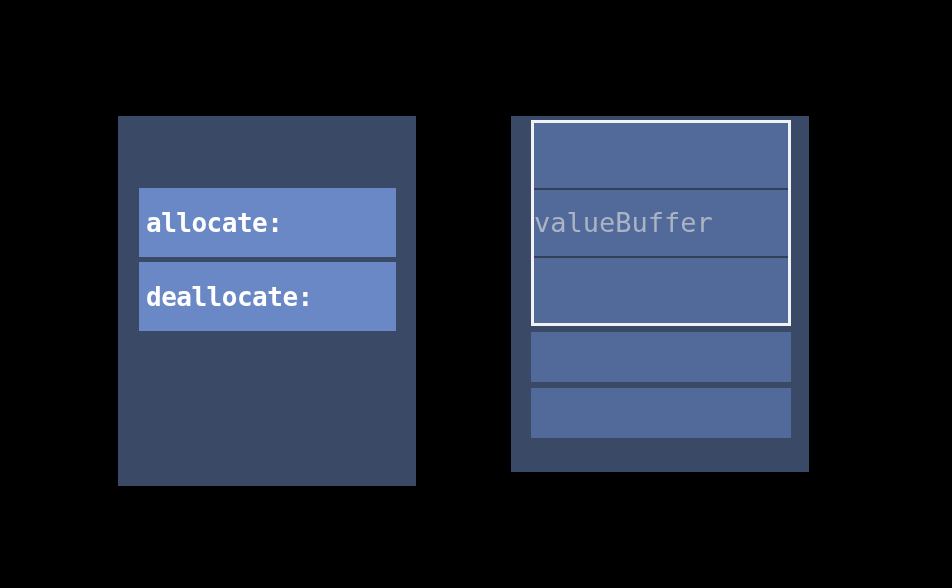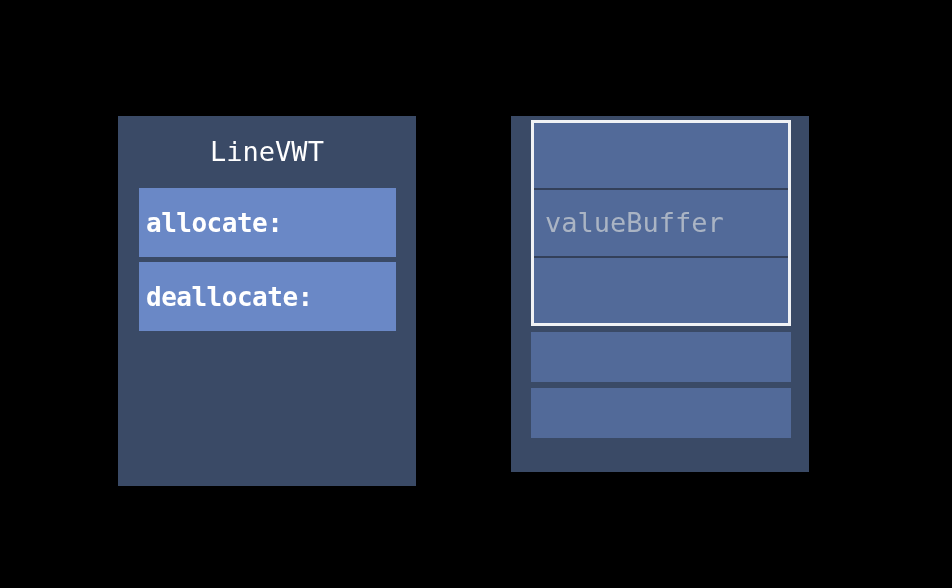--- a/index.html
+++ b/index.html
@@ -104,21 +104,21 @@
   }
 
   .buffer-cell {
     position: relative;
     box-sizing: border-box;
     flex: 1 1 0;
     background: #526a99;
     border-bottom: 2px solid #33405a;
     display: flex;
     align-items: center;
-    padding-left: 11px;
+    padding-left: 0;
     white-space: nowrap;
     overflow: hidden;
   }
   .buffer-cell:last-child { border-bottom: none; }
 
   .buffer-label {
     color: #aab4c4;
     font-size: 27px;
     font-weight: 400;
     letter-spacing: 0px;
@@ -141,21 +141,20 @@
   }
   .storage-slot:last-child { margin-bottom: 0; }
 </style>
 </head>
 <body>
 
 <div class="canvas">
 
   <div class="panel" id="vwt-panel">
 
-    <div class="vwt-title">LineVWT</div>
 
     <div class="vwt-rows">
 
       <div class="vwt-row">
         <span>allocate:</span>
       </div>
 
 
 
       <div class="vwt-row">

